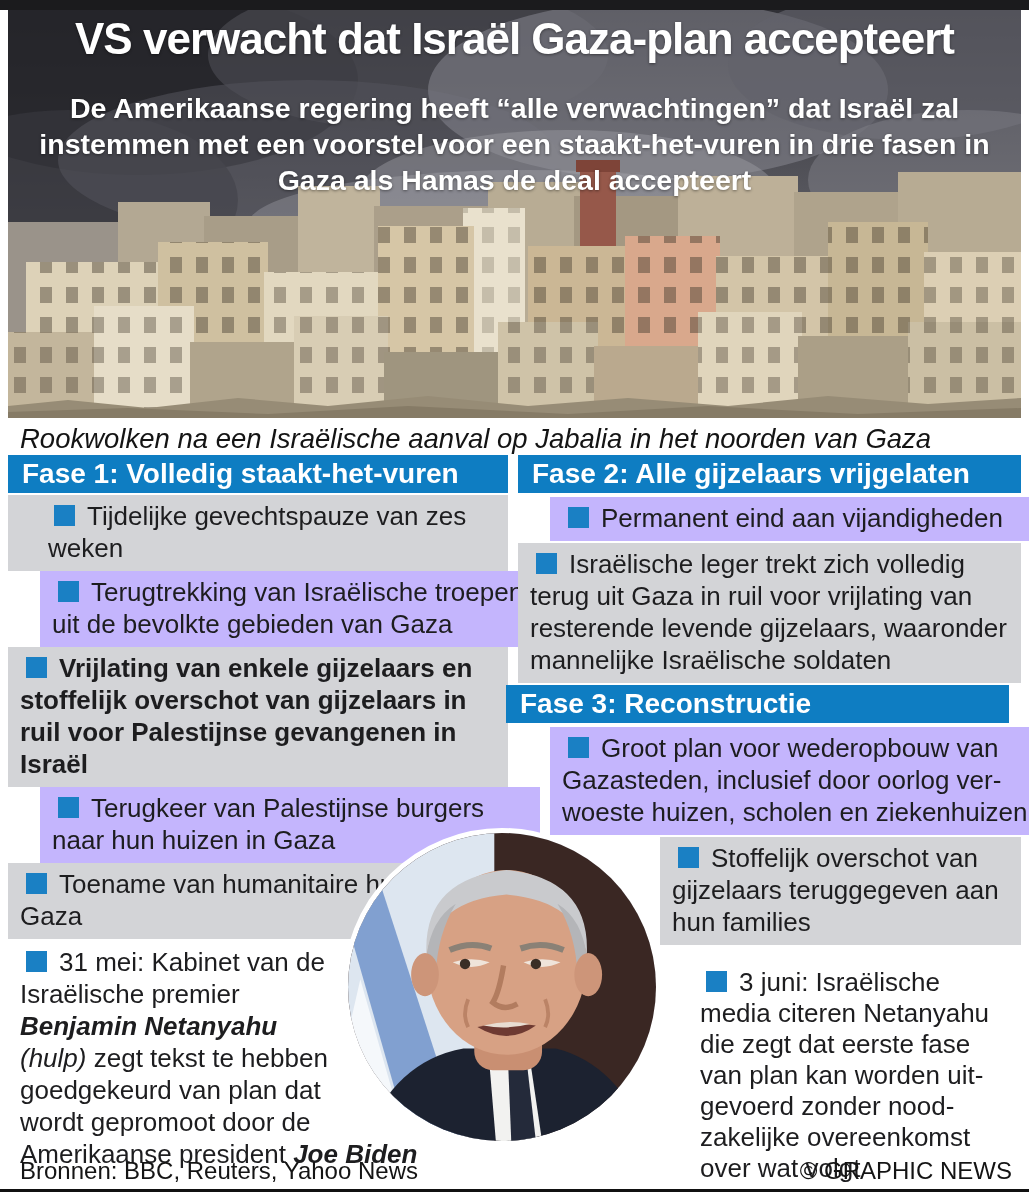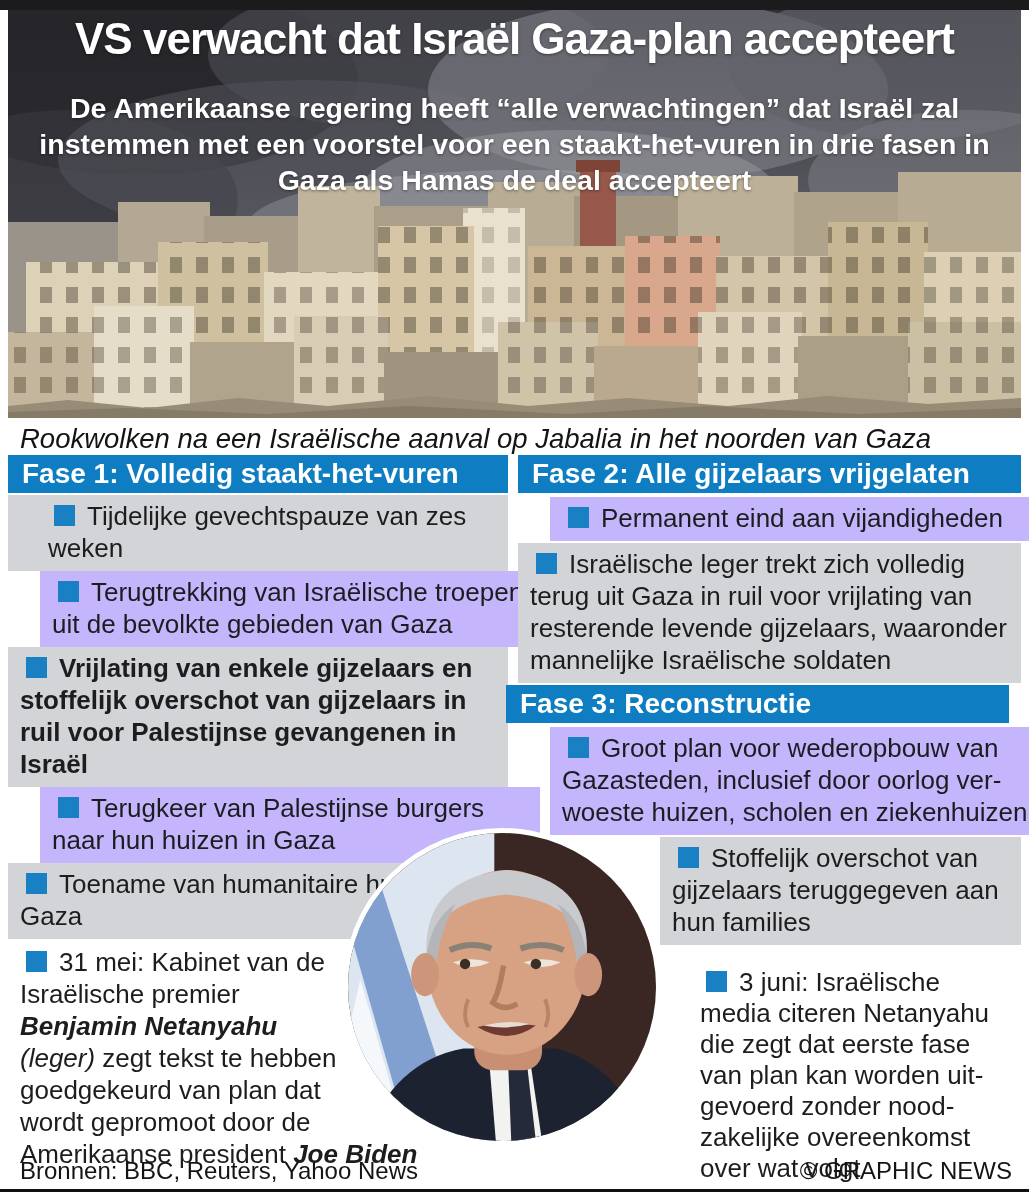--- a/index.html
+++ b/index.html
@@ -163,21 +163,21 @@
   <div class="phase-header p1-header">Fase 1: Volledig staakt-het-vuren</div>
 
   <div class="row dark p1-r0"><span class="bullet"></span><span>Tijdelijke gevechtspauze van zes weken</span></div>
   <div class="row light p1-r1"><span class="bullet"></span><span>Terugtrekking van Israëlische troepen uit de bevolkte gebieden van Gaza</span></div>
   <div class="row dark p1-r2"><span class="bullet"></span><span>Vrijlating van enkele gijzelaars en stoffelijk overschot van gijzelaars in ruil voor Palestijnse gevangenen in Israël</span></div>
   <div class="row light p1-r3"><span class="bullet"></span><span>Terugkeer van Palestijnse burgers naar hun huizen in Gaza</span></div>
   <div class="row dark p1-r4"><span class="bullet"></span><span>Toename van humanitaire hulp aan Gaza</span></div>
 
   <div class="row white p1-dated">
     <span class="circle-spacer"></span>
-    <span class="bullet"></span><span class="b">31 mei:</span><span> Kabinet van de Israëlische premier </span><span class="bi">Benjamin Netanyahu</span><span> </span><span class="i">(leger)</span><span> zegt tekst te hebben goedgekeurd van plan dat wordt gepromoot door de Amerikaanse president </span><span class="bi">Joe Biden</span>
+    <span class="bullet"></span><span class="b">31 mei:</span><span> Kabinet van de Israëlische premier </span><span class="bi">Benjamin Netanyahu</span><span> </span><span class="i">(hulp)</span><span> zegt tekst te hebben goedgekeurd van plan dat wordt gepromoot door de Amerikaanse president </span><span class="bi">Joe Biden</span>
   </div>
 
   <div class="phase-header p2-header">Fase 2: Alle gijzelaars vrijgelaten</div>
   <div class="row light p2-r0"><span class="bullet"></span><span>Permanent eind aan vijandigheden</span></div>
   <div class="row dark p2-r1"><span class="bullet"></span><span>Israëlische leger trekt zich volledig terug uit Gaza in ruil voor vrijlating van resterende levende gijzelaars, waaronder mannelijke Israëlische soldaten</span></div>
 
   <div class="phase-header p3-header">Fase 3: Reconstructie</div>
   <div class="row light p3-r0"><span class="bullet"></span><span>Groot plan voor wederopbouw van Gazasteden, inclusief door oorlog ver-woeste huizen, scholen en ziekenhuizen</span></div>
   <div class="row dark p3-r1"><span class="bullet"></span><span>Stoffelijk overschot van gijzelaars teruggegeven aan hun families</span></div>
 

